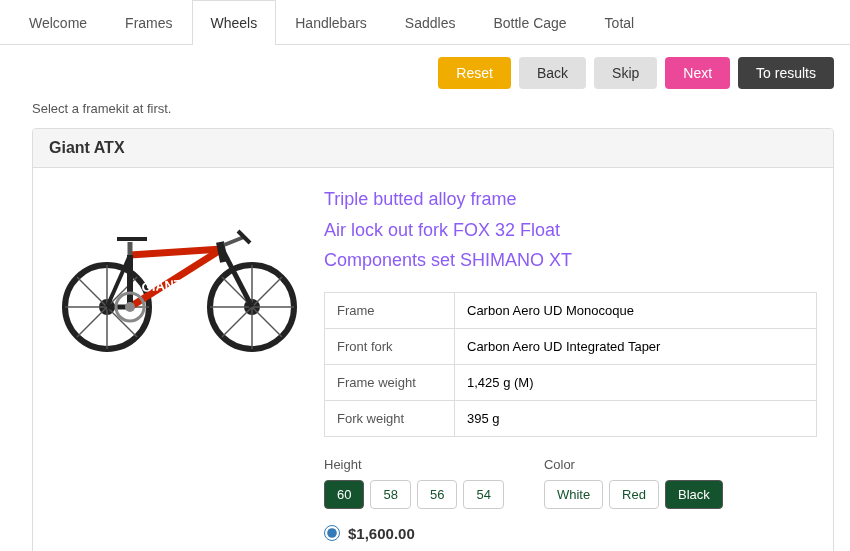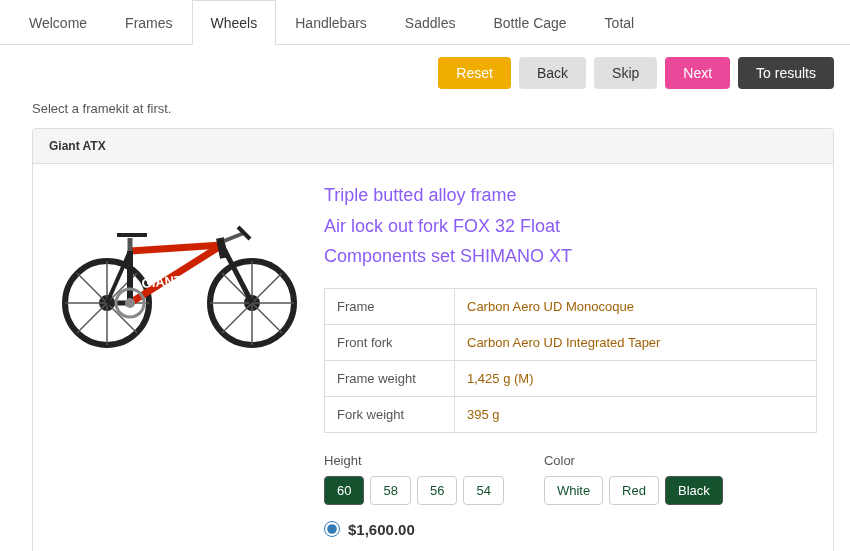--- a/index.html
+++ b/index.html
@@ -71,21 +71,21 @@
 
     
     .product-card {
       border: 1px solid #ddd;
       border-radius: 4px;
       overflow: hidden;
     }
     .product-title-bar {
       background: #f5f5f5;
       padding: 10px 16px;
-      font-size: 12px;
+      font-size: 16px;
       font-weight: bold;
       border-bottom: 1px solid #ddd;
     }
     .product-body {
       display: flex;
       padding: 16px;
       gap: 20px;
     }
     .product-image {
       width: 255px;
@@ -121,21 +121,21 @@
       padding: 10px 12px;
       border: 1px solid #ddd;
       font-size: 13px;
       vertical-align: middle;
     }
     .specs-table td:first-child {
       color: #555;
       width: 130px;
     }
     .specs-table td:last-child {
-      color: #a16207;
+      color: #000000;
     }
 
     
     .options-row {
       display: flex;
       gap: 40px;
       margin-bottom: 16px;
     }
     .option-group { }
     .option-label {

